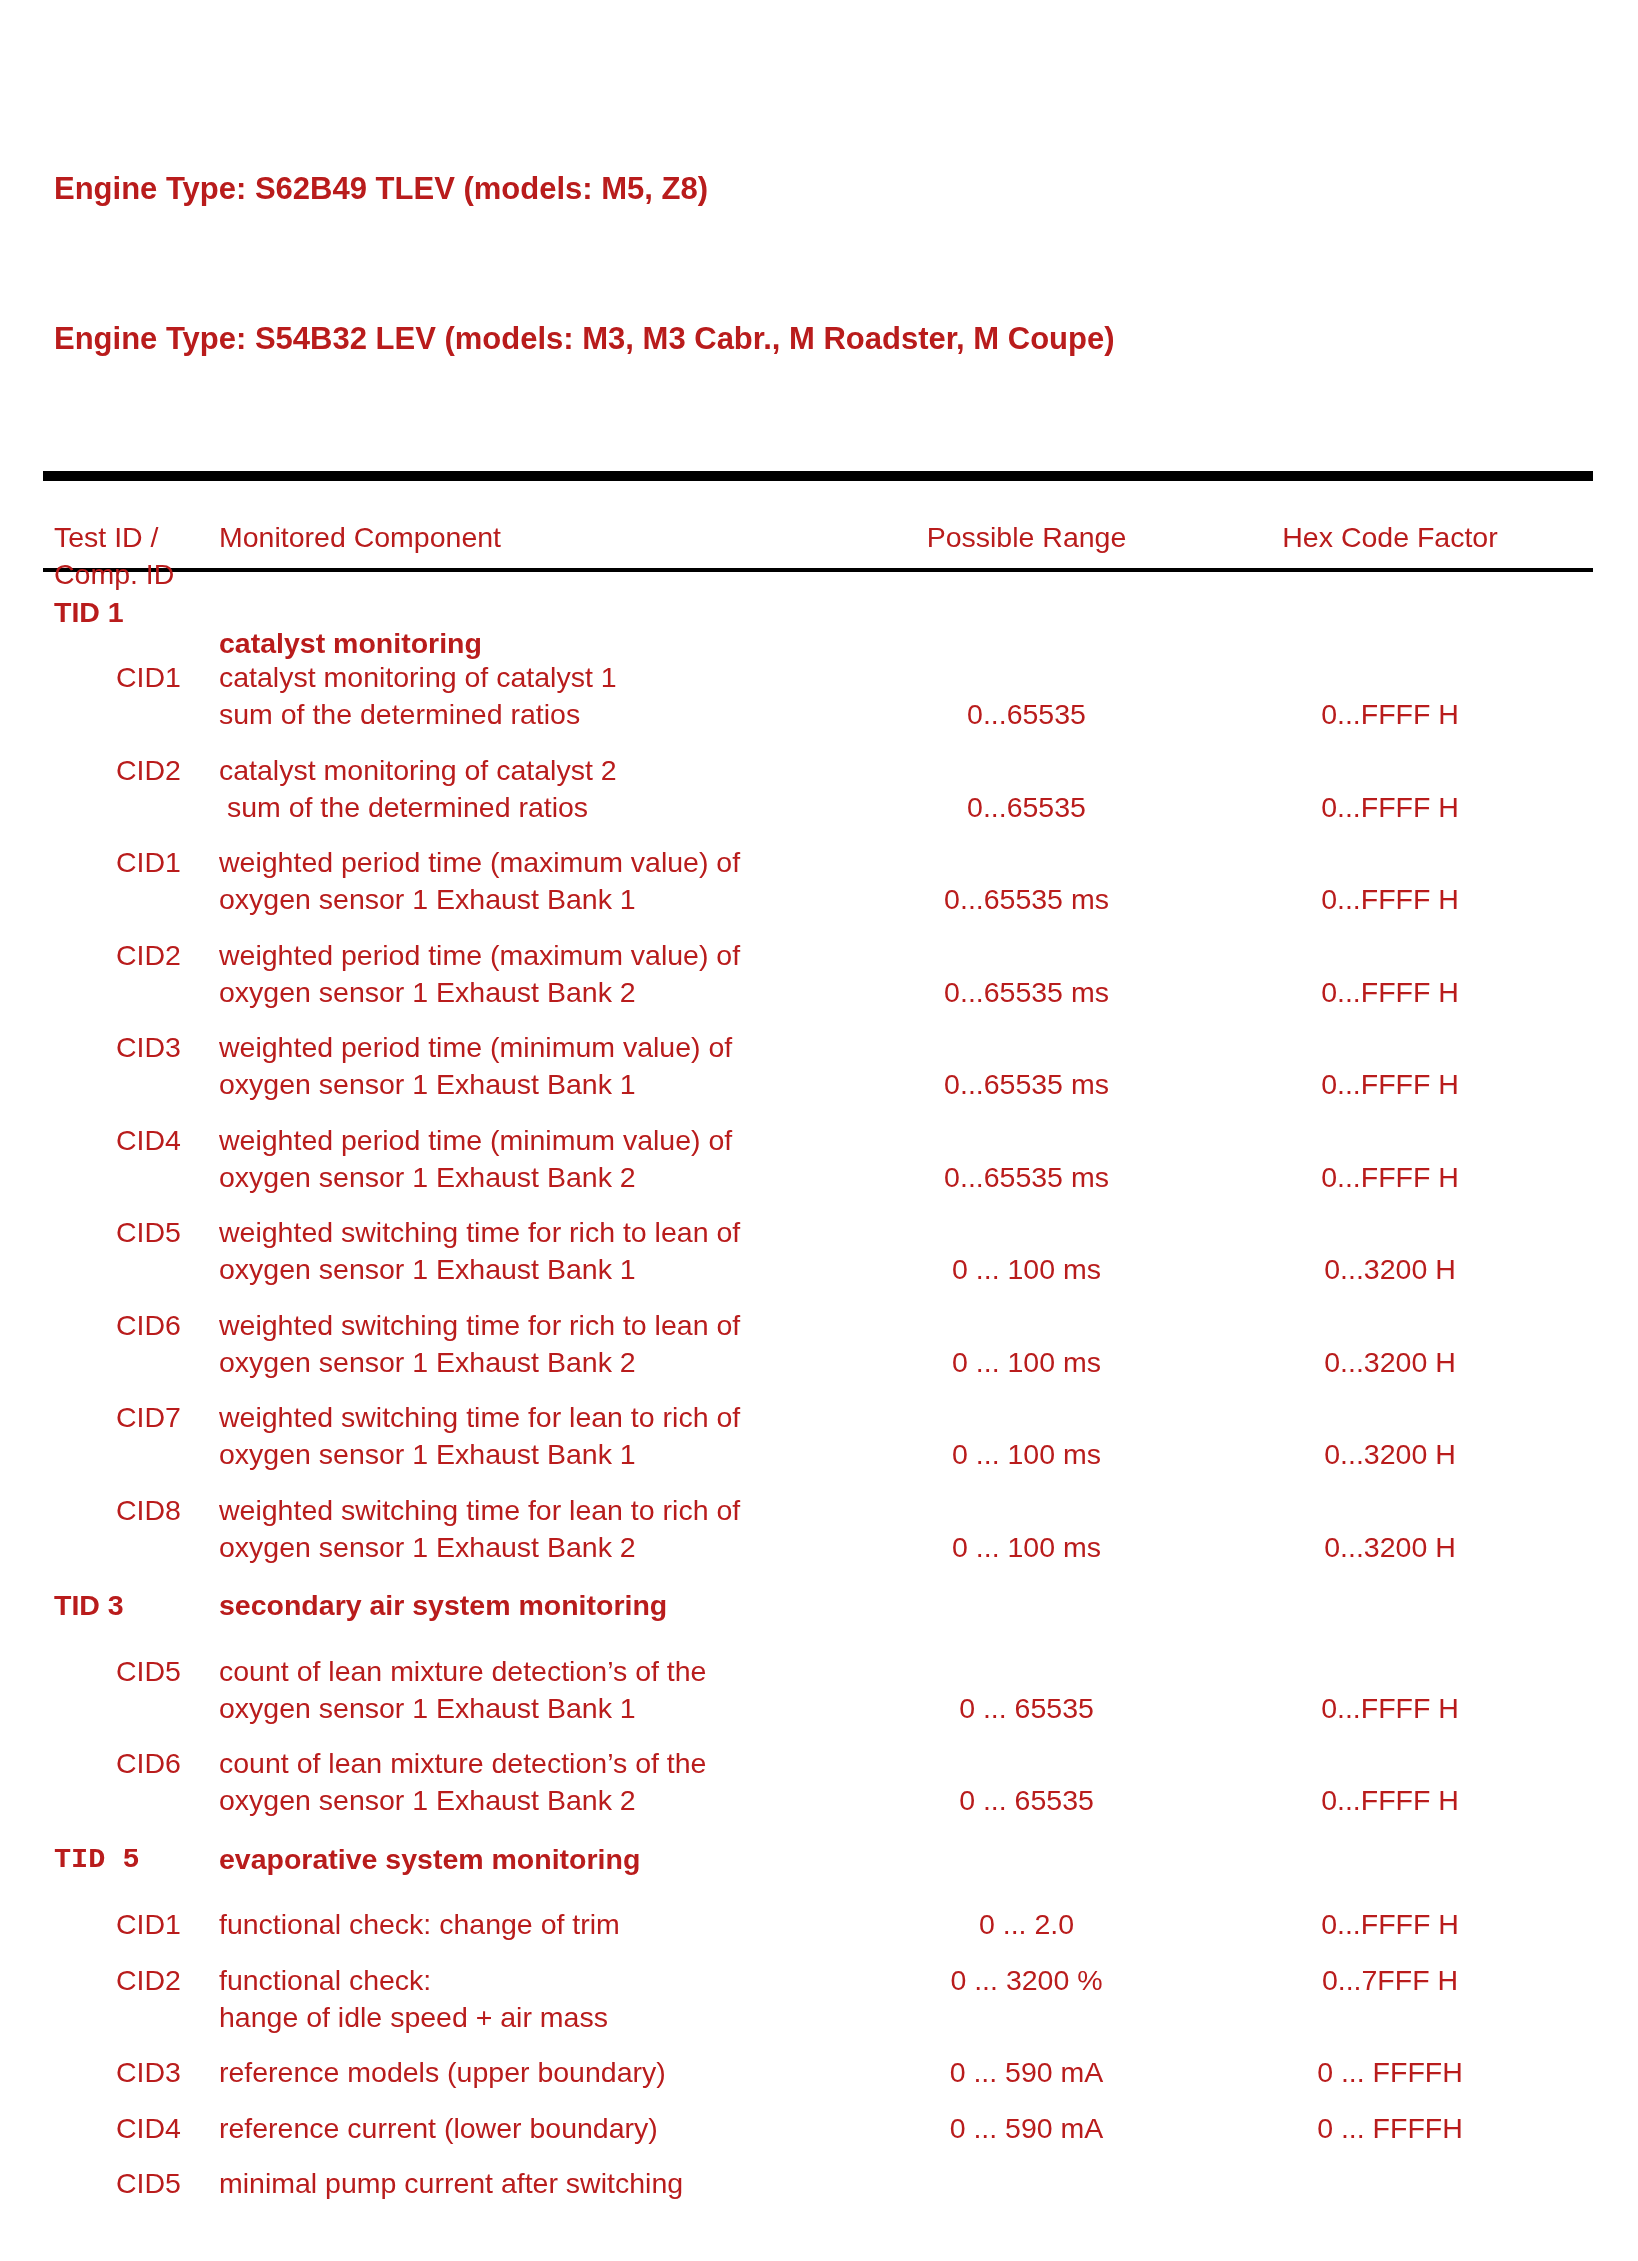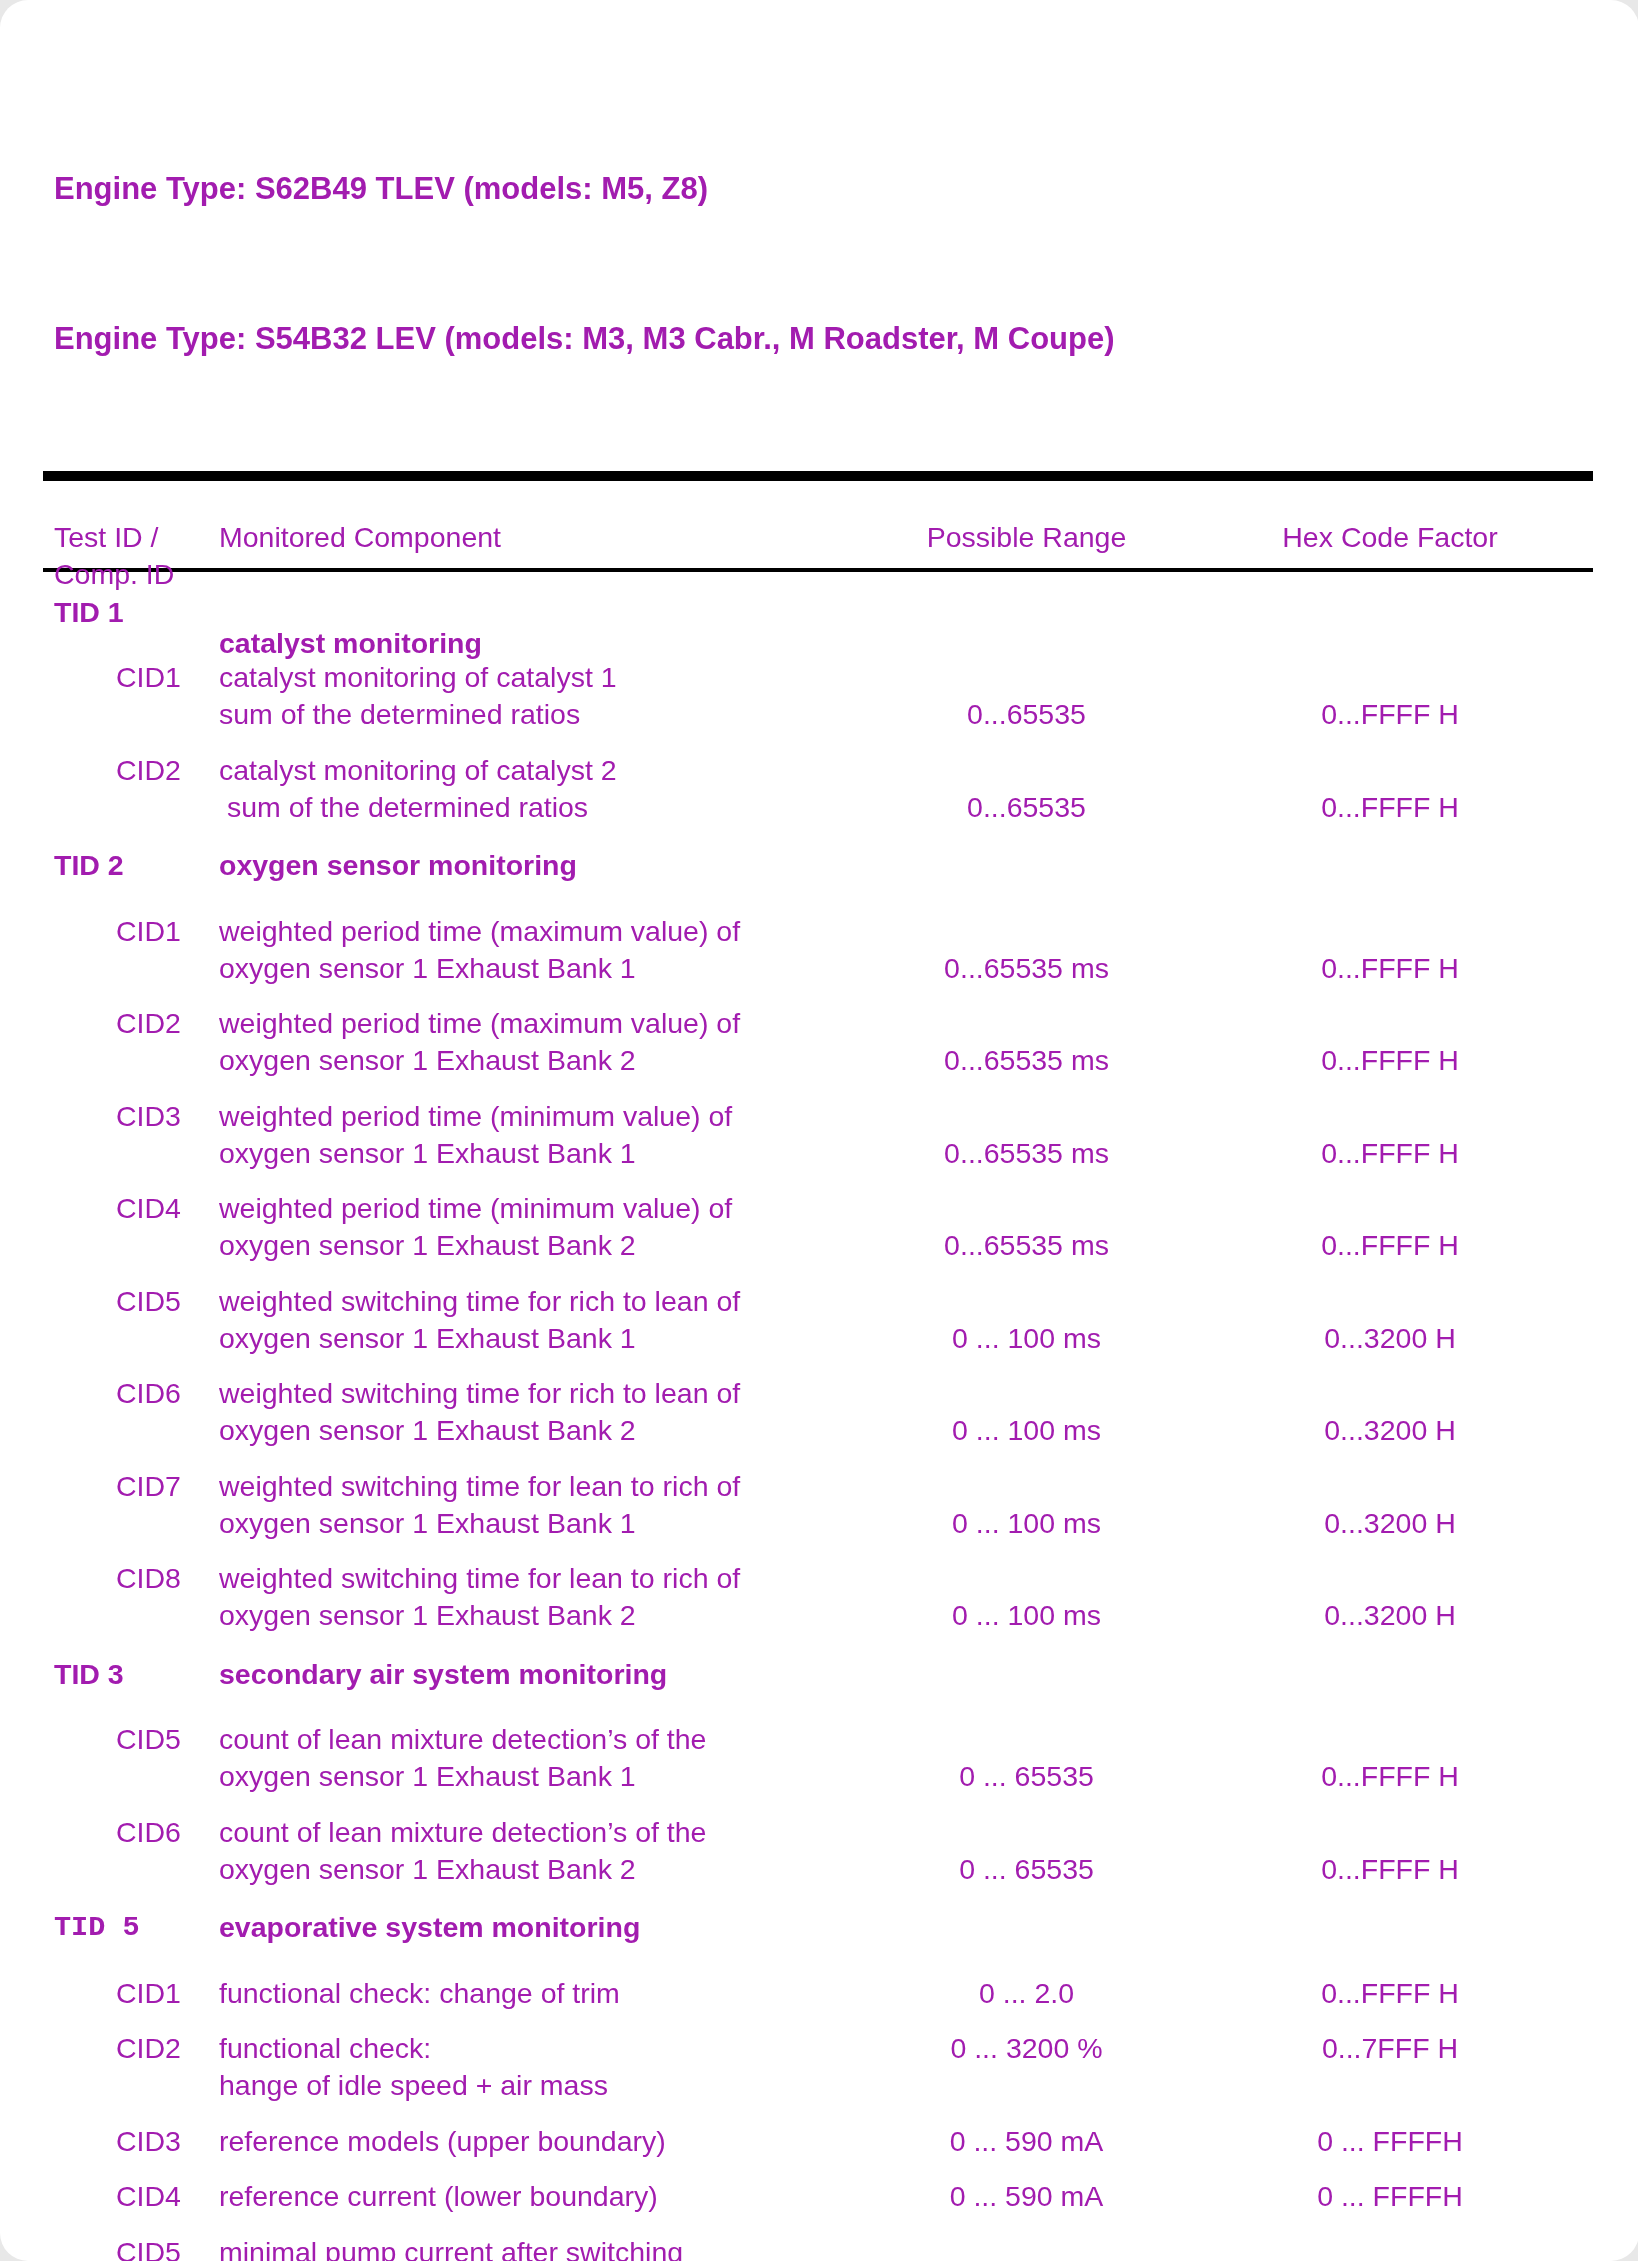--- a/index.html
+++ b/index.html
@@ -1,25 +1,24 @@
 <!DOCTYPE html>
 <html style="font-size:12.3px"><head>
 <meta charset="utf-8">
 <style>
   html,body{margin:0;padding:0;background:#e8e8e8;}
   .page{
     position:relative;
     width:1639px;height:2261px;
-    background:#ffffff;color:#a21caf;
+    background:#ffffff;color:#b91c1c;
     font-family:"Liberation Sans","DejaVu Sans",sans-serif;
     font-size:28.5px;line-height:37px;
     box-sizing:border-box;
     padding:64px 23px 0 54px;
     overflow:hidden;
-    border-radius:28px;
   }
   .doc-header{font-weight:bold;font-size:31px;line-height:50px;white-space:pre;}
   .rule{background:#000;margin-left:-11.5px;width:1550px;}
   .rule.thick{height:10px;margin-top:7px;}
   .rule.thin{height:4.6px;margin-top:11.5px;}
   .trow{display:grid;grid-template-columns:165px 669px 277px 450px;grid-auto-rows:37px;}
   .colheads{margin-top:38px;}
   .c2{white-space:pre-wrap;}
   .c3,.c4{text-align:center;white-space:pre;}
   .heading{margin-top:21.5px;margin-bottom:28.5px;font-weight:bold;}
@@ -60,24 +59,20 @@
         <div class="c2" style="grid-area: 2 / 2;">sum of the determined ratios</div>
         <div class="c3 val" style="grid-area: 2 / 3;">0...65535</div>
         <div class="c4 val" style="grid-area: 2 / 4;">0...FFFF H</div>
       </div>
       <div class="trow row">
         <div class="c1 cid" style="grid-area: 1 / 1;">CID2</div>
         <div class="c2" style="grid-area: 1 / 2;">catalyst monitoring of catalyst 2</div>
         <div class="c2" style="grid-area: 2 / 2;"> sum of the determined ratios</div>
         <div class="c3 val" style="grid-area: 2 / 3;">0...65535</div>
         <div class="c4 val" style="grid-area: 2 / 4;">0...FFFF H</div>
-      </div>
-      <div class="trow heading">
-        <div class="c1 tid" style="grid-area: 1 / 1;">TID 2</div>
-        <div class="c2 title" style="grid-area: 1 / 2;">oxygen sensor monitoring</div>
       </div>
       <div class="trow row">
         <div class="c1 cid" style="grid-area: 1 / 1;">CID1</div>
         <div class="c2" style="grid-area: 1 / 2;">weighted period time (maximum value) of</div>
         <div class="c2" style="grid-area: 2 / 2;">oxygen sensor 1 Exhaust Bank 1</div>
         <div class="c3 val" style="grid-area: 2 / 3;">0...65535 ms</div>
         <div class="c4 val" style="grid-area: 2 / 4;">0...FFFF H</div>
       </div>
       <div class="trow row">
         <div class="c1 cid" style="grid-area: 1 / 1;">CID2</div>

